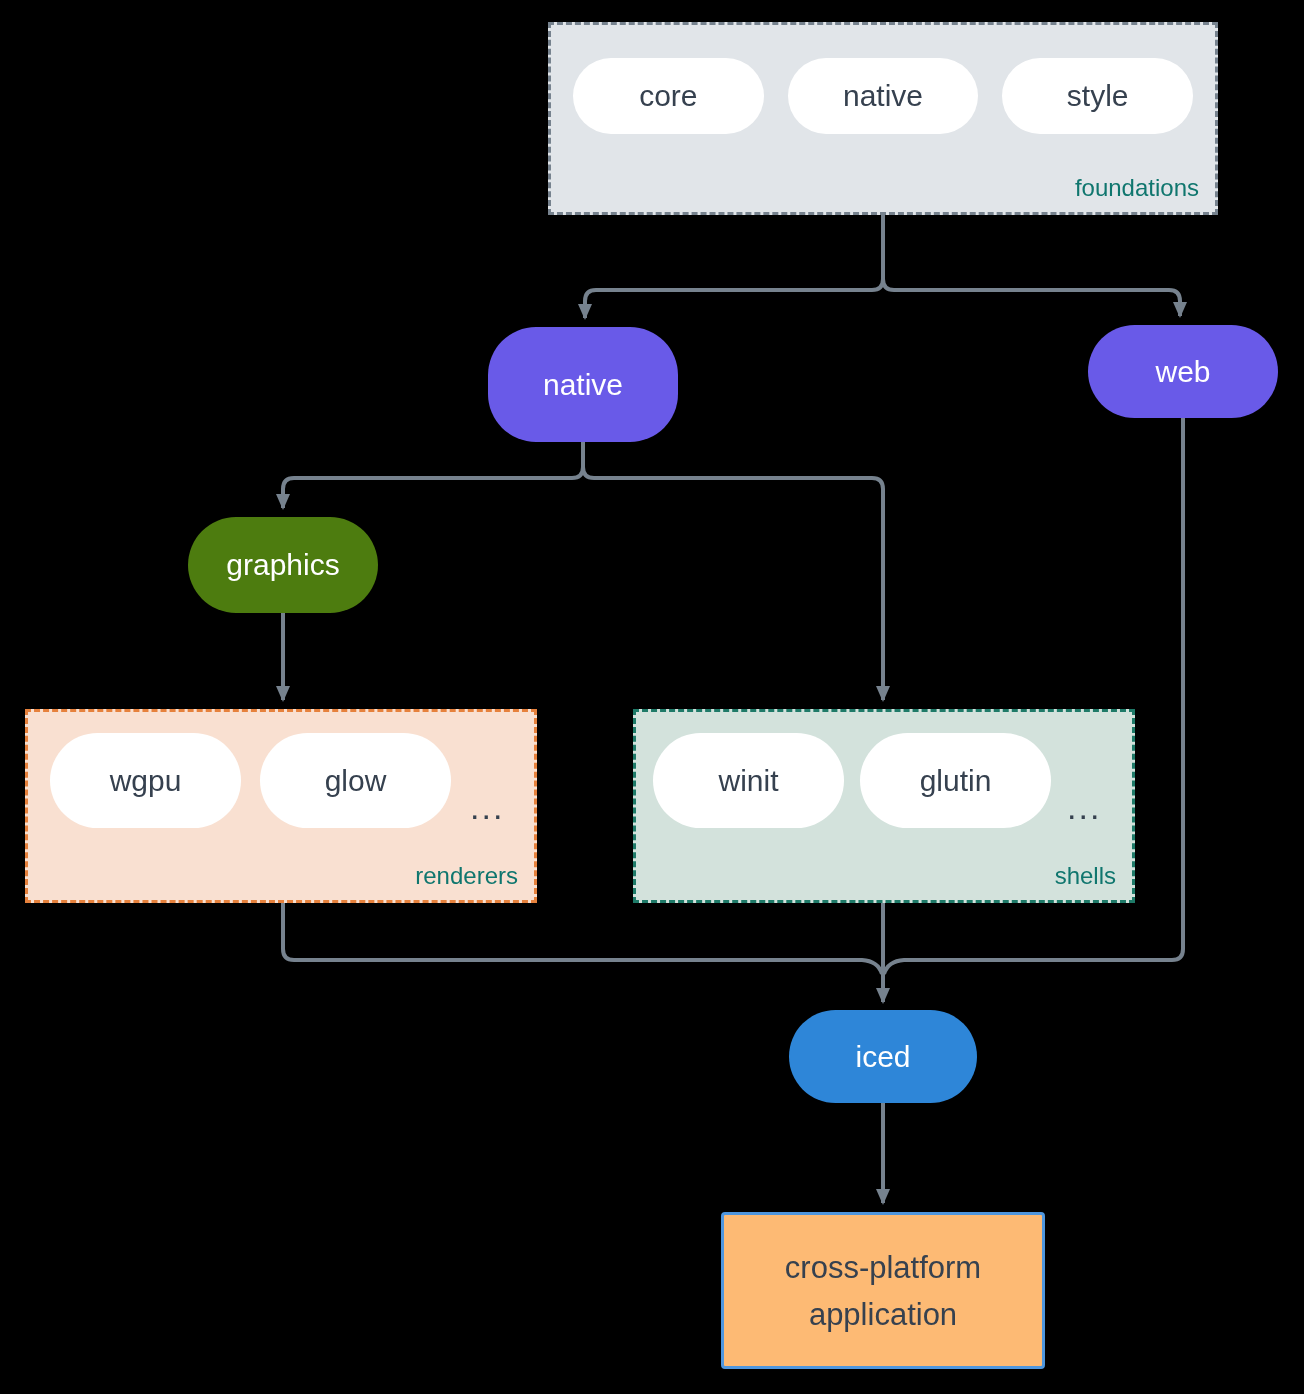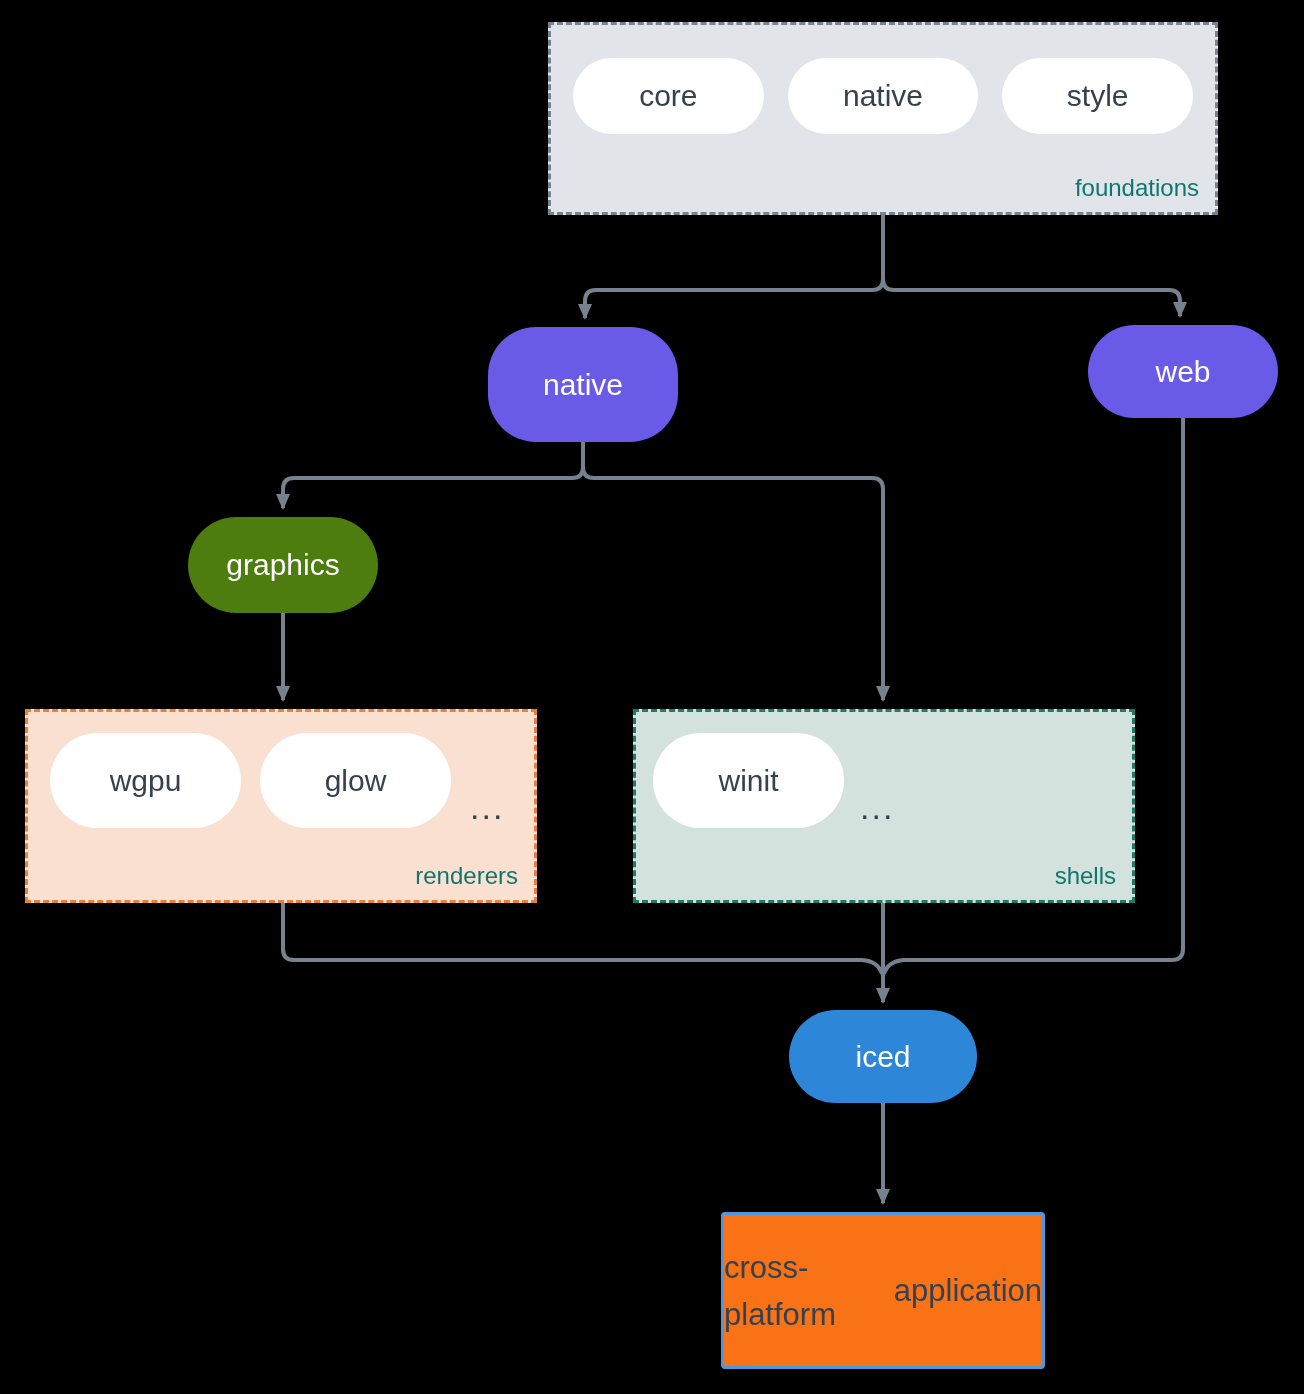--- a/index.html
+++ b/index.html
@@ -48,23 +48,23 @@
     position:absolute;z-index:1;border-radius:48px;
     display:flex;align-items:center;justify-content:center;
     color:#FFFFFF;font-size:30px;
   }
   .node-native{left:488px;top:327px;width:190px;height:115px;background:#695AE8;}
   .node-web{left:1088px;top:325px;width:190px;height:93px;background:#695AE8;}
   .node-graphics{left:188px;top:517px;width:190px;height:96px;background:#4d7c0f;}
   .node-iced{left:789px;top:1010px;width:188px;height:93px;background:#2E86D8;}
   .app-box{
     position:absolute;z-index:1;left:721px;top:1212px;width:324px;height:157px;
-    background:#f97316;border:3px solid #4E96DE;border-radius:4px;
+    background:#fdba74;border:3px solid #4E96DE;border-radius:4px;
     box-sizing:border-box;
-    display:flex;flex-direction:row;align-items:center;justify-content:center;
+    display:flex;flex-direction:column;align-items:center;justify-content:center;
     color:#36414F;font-size:31px;line-height:47px;
   }
 </style>
 </head>
 <body>
 
 <svg id="connectors" width="1304" height="1394" viewBox="0 0 1304 1394">
   <defs>
     <marker id="arrow" markerUnits="userSpaceOnUse" markerWidth="18" markerHeight="16" refX="14" refY="7" orient="auto">
       <path d="M0,0 L16,7 L0,14 Z" fill="#76828E"></path>
@@ -103,20 +103,21 @@
     <div class="pill-white">wgpu</div>
     <div class="pill-white">glow</div>
     <div class="ellipsis">...</div>
   </div>
   <div class="group-label">renderers</div>
 </div>
 
 <div class="group group-shells">
   <div class="pill-row">
     <div class="pill-white">winit</div>
+    <div class="pill-white">glutin</div>
     <div class="ellipsis">...</div>
   </div>
   <div class="group-label">shells</div>
 </div>
 
 <div class="node node-iced">iced</div>
 
 <div class="app-box">
   <div>cross-platform</div>
   <div>application</div>

